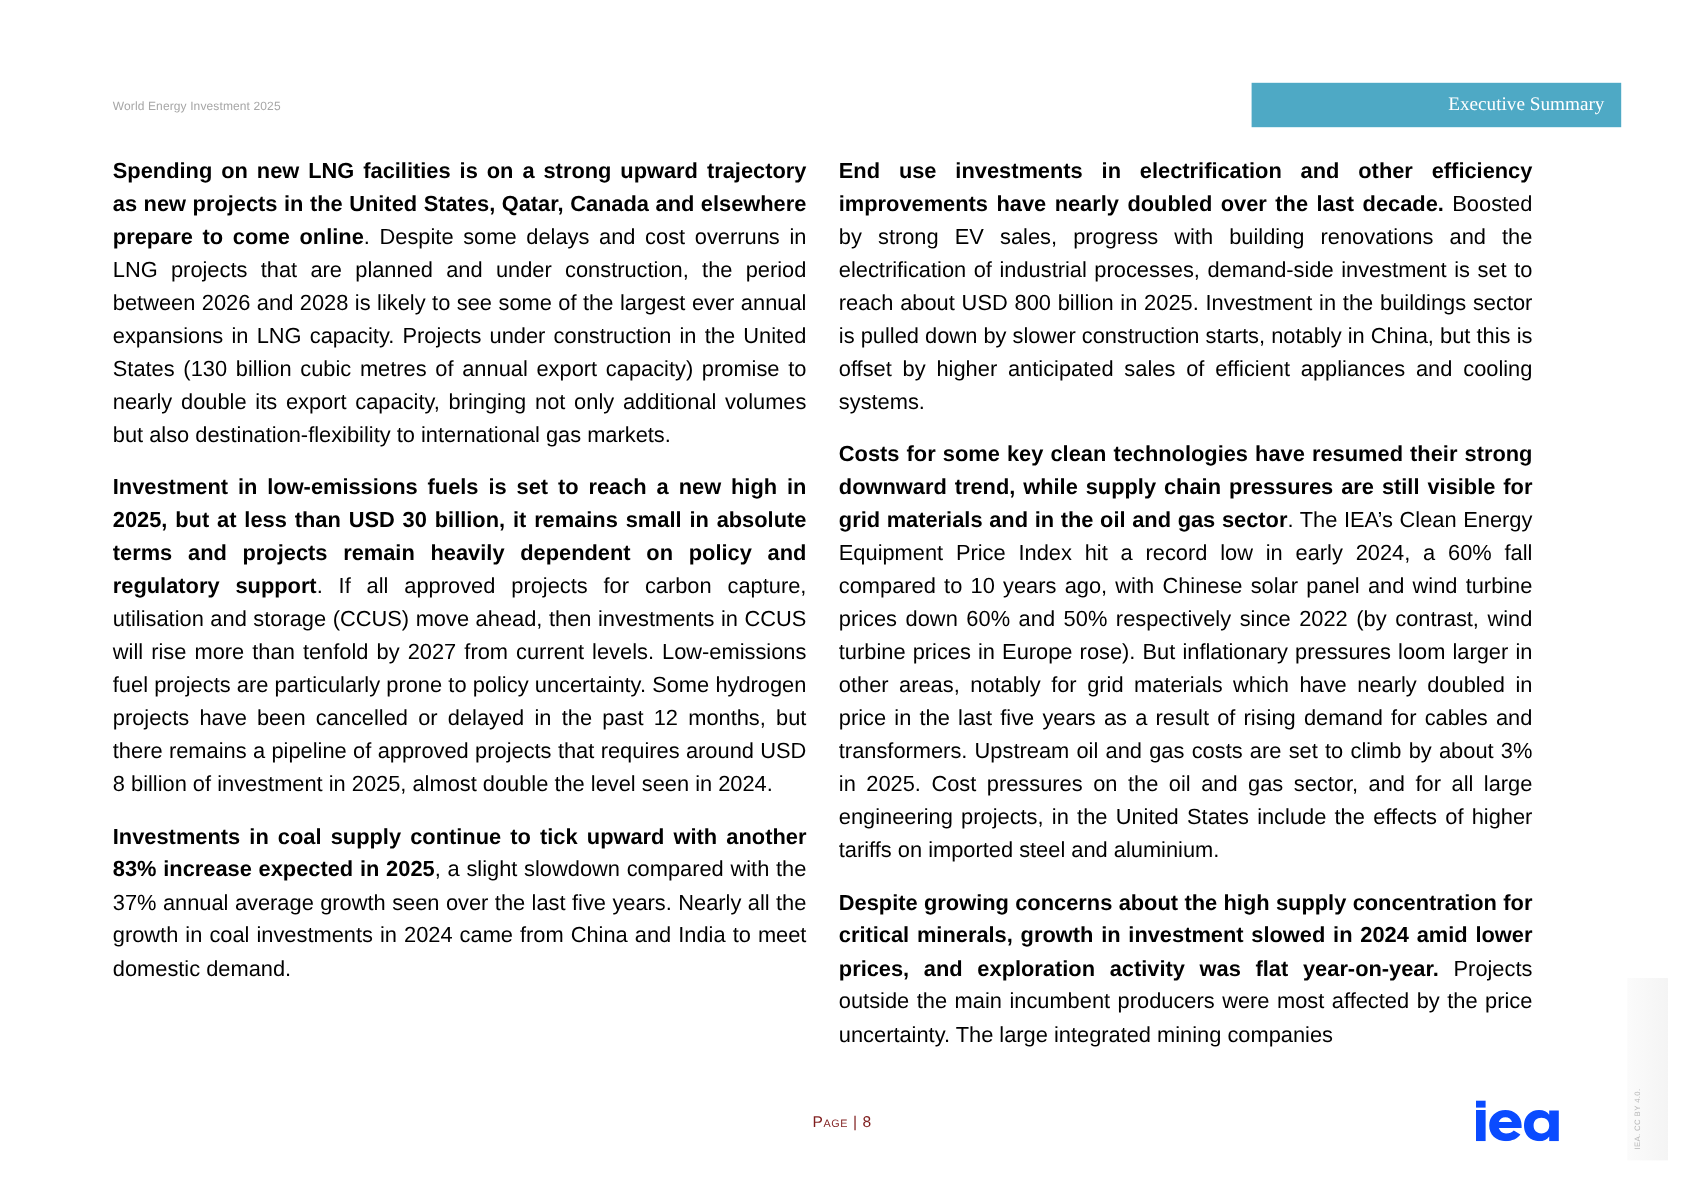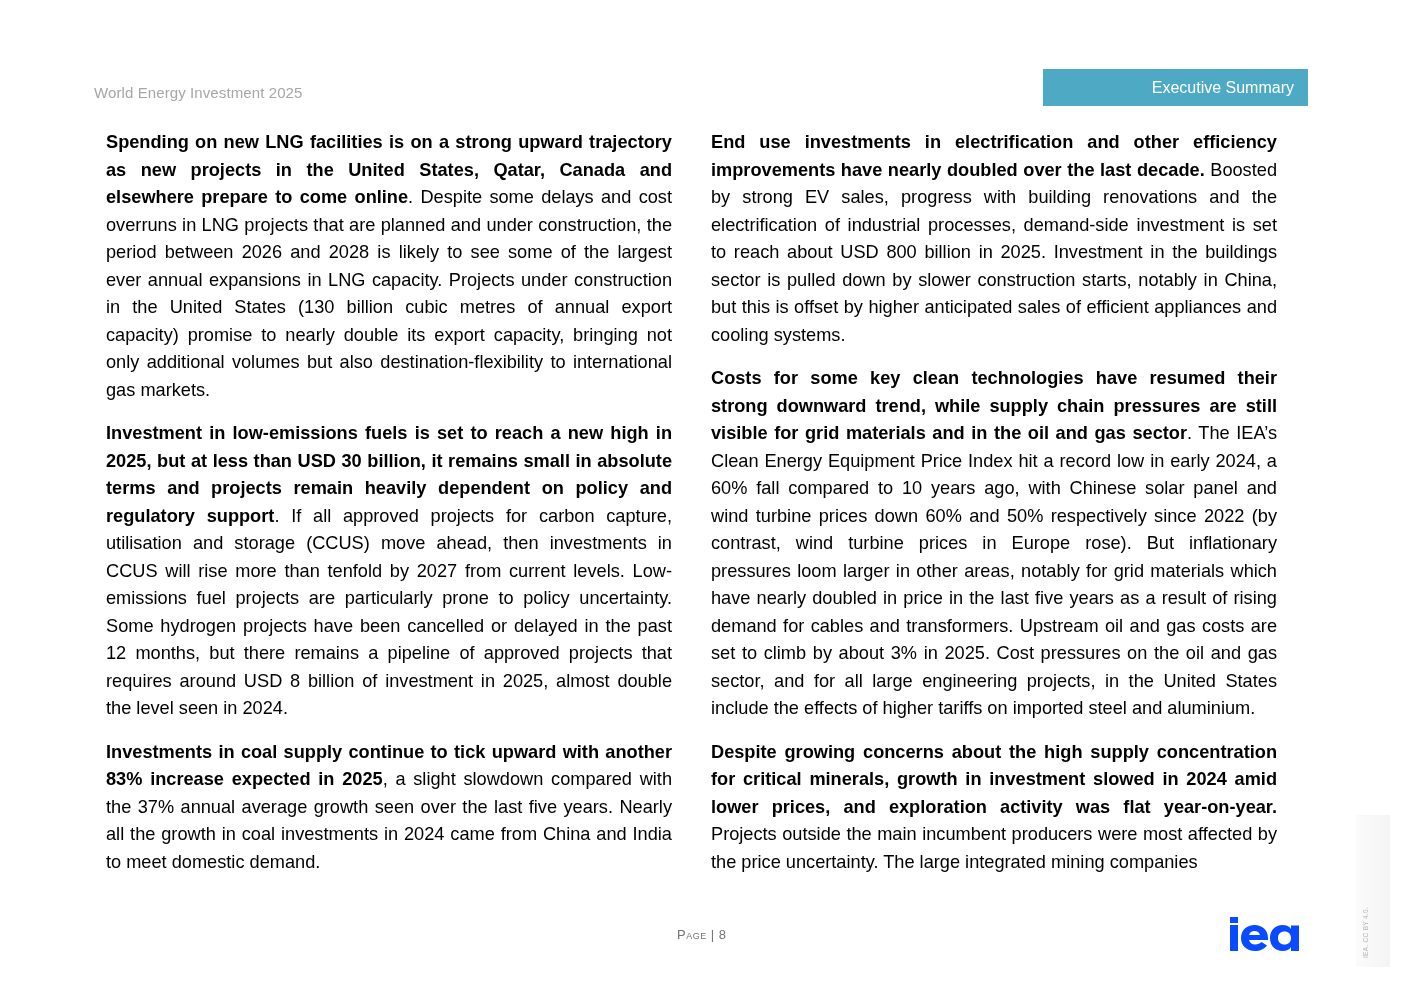--- a/index.html
+++ b/index.html
@@ -2,38 +2,38 @@
 <html><head>
 <meta charset="utf-8">
 <style>
   html, body { margin: 0; padding: 0; }
   body {
     width: 1403px; height: 992px; background: #ffffff; position: relative; overflow: hidden;
     font-family: "Liberation Sans", sans-serif; color: #000;
   }
   .running-title {
     position: absolute; left: 94px; top: 84px;
-    font-size: 15px; color: #a6a6a6; letter-spacing: 0.1px;
+    font-size: 10px; color: #a6a6a6; letter-spacing: 0.1px;
   }
   .section-tab {
-    position: absolute; left: 1043px; top: 69px; width: 265px; height: 37px;
+    position: absolute; left: 1043px; top: 69px; width: 308px; height: 37px;
     background: #4ea9c5; color: #ffffff; box-sizing: border-box;
     padding-right: 14px; text-align: right; line-height: 37px;
-    font-family: Liberation Sans, sans-serif; font-size: 16px;
+    font-family: Liberation Serif, serif; font-size: 16px;
   }
   .column {
     position: absolute; top: 129px; width: 578px;
     font-size: 18.2px; line-height: 27.5px; text-align: justify;
   }
   .col-left { left: 94px; }
   .col-right { left: 699px; }
-  .para { margin: 0 0 16px 12px; }
+  .para { margin: 0 0 16px 0; }
   .para b { font-weight: bold; }
   .page-num {
-    position: absolute; left: 677px; top: 927px; font-size: 13px; color: #737373;
+    position: absolute; left: 677px; top: 927px; font-size: 13px; color: #7f1d1d;
     font-variant: small-caps; letter-spacing: 0.5px;
   }
   .logo {
     position: absolute; left: 1230px; top: 917px; width: 78px; height: 34px;
   }
   .license-strip {
     position: absolute; left: 1356px; top: 815px; width: 34px; height: 152px;
     background: linear-gradient(to right, #fbfbfb, #f4f4f4);
   }
   .license {

